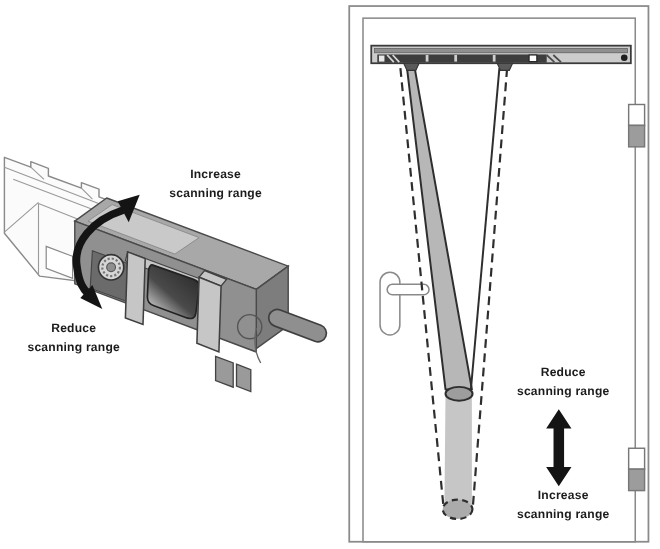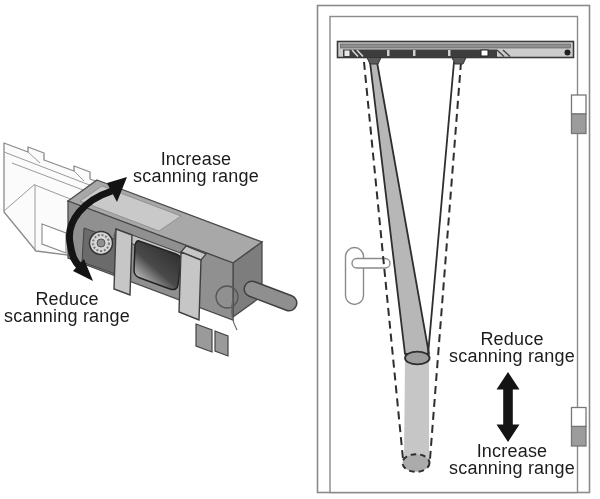--- a/index.html
+++ b/index.html
@@ -2,21 +2,21 @@
 <html><head>
 <meta charset="utf-8">
 <style>
   html,body{margin:0;padding:0;background:#fff;}
   .stage{
     position:relative;width:600px;height:499px;background:#fff;overflow:hidden;
     font-family:"Liberation Sans", sans-serif;
   }
   svg{position:absolute;left:0;top:0;}
   .lbl{
-    position:absolute;font-weight:normal;font-size:18px;line-height:16.5px;
+    position:absolute;font-weight:bold;font-size:11px;line-height:16.5px;
     text-align:center;color:#1c1c1c;letter-spacing:.2px;white-space:nowrap;
     transform:translateX(-50%);
   }
 </style>
 </head>
 <body>
 
 <div class="stage">
 
   <svg width="600" height="499" viewBox="0 0 600 499">

